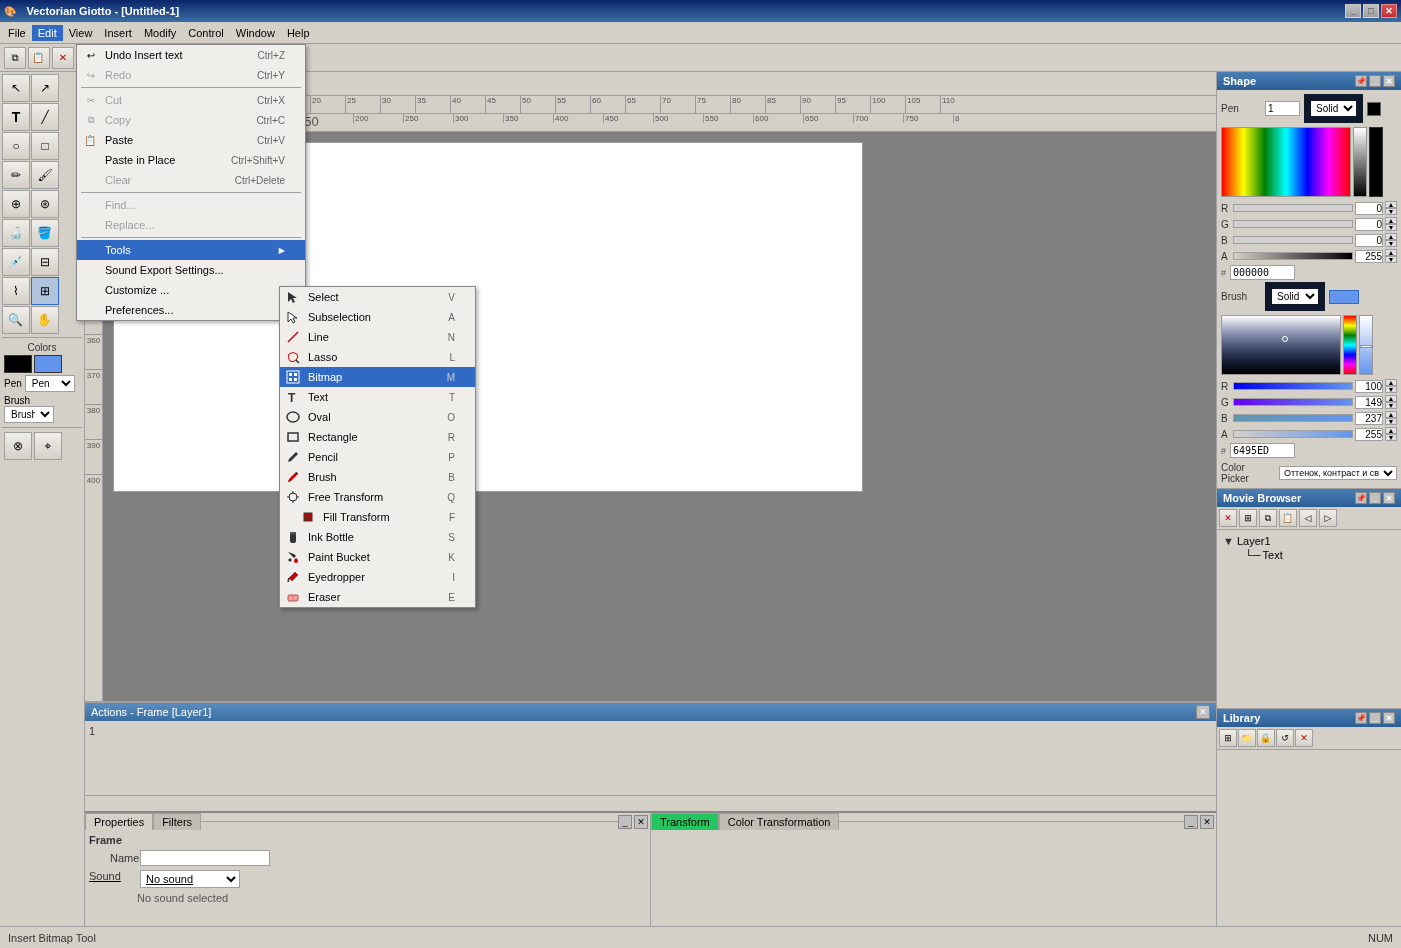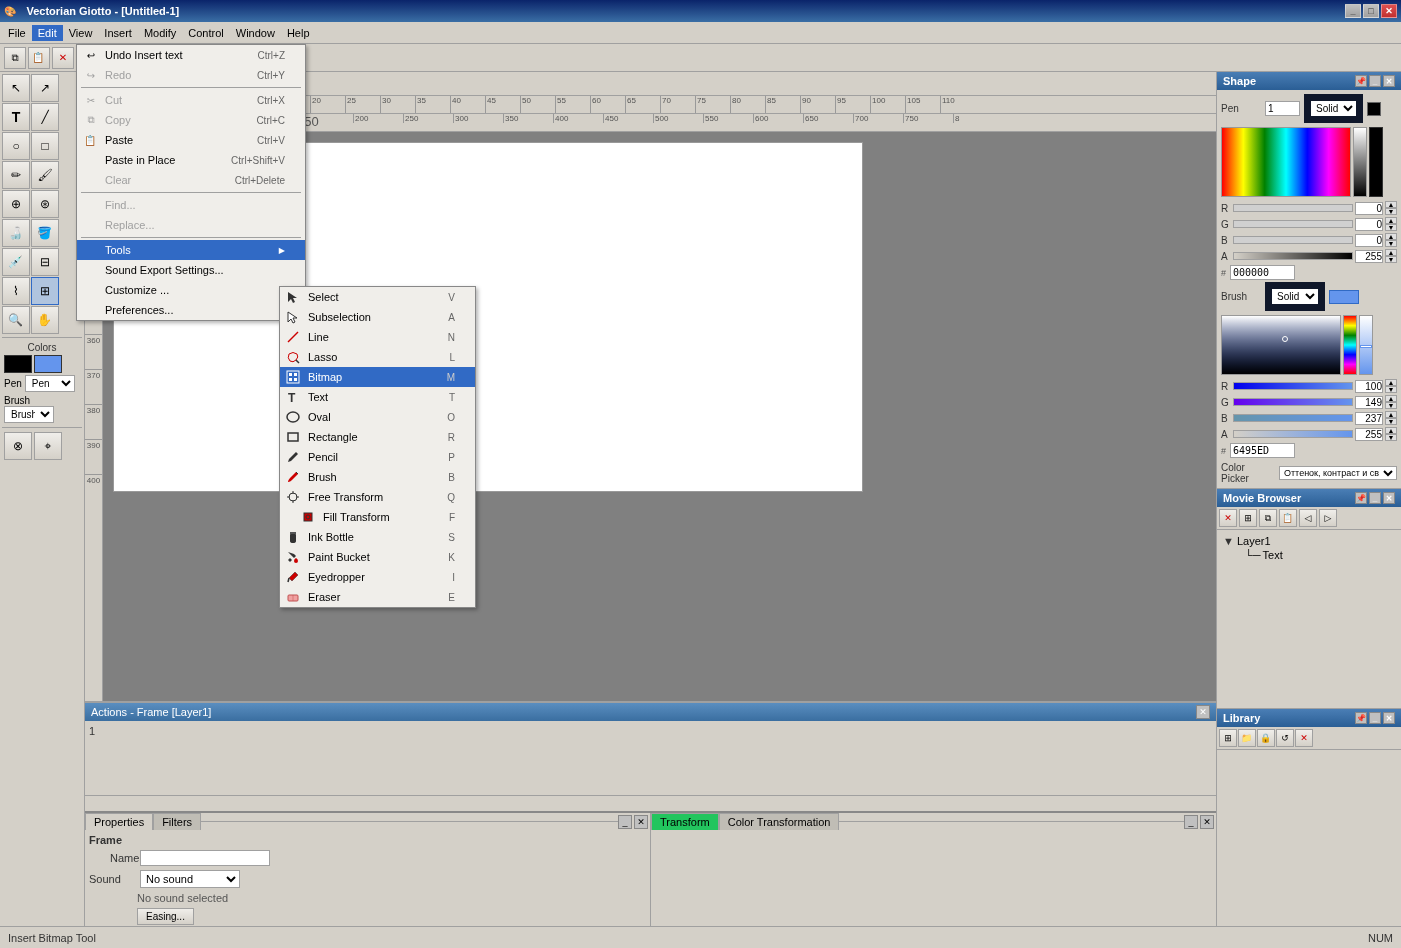--- a/index.html
+++ b/index.html
@@ -319,31 +319,28 @@
           <div style="width:14px; height:14px; background:#c0c0c0; border:1px solid #888; font-size:9px; display:flex; align-items:center; justify-content:center; cursor:pointer; margin-right:2px;">✕</div>
         </div>
         <div style="flex:1; padding:4px; display:flex; flex-direction:column; gap:4px;">
           <div style="display:flex; align-items:center; gap:6px;">
             <span style="font-size:11px; font-weight:bold; color:#333;">Frame</span>
           </div>
           <div style="display:flex; align-items:center; gap:6px;">
             <span style="font-size:11px; color:#333; width:45px;padding-left:21px;">Name</span>
             <input type="text" style="border: 1px solid rgb(160, 160, 160); background: white; padding: 1px 3px; font-size: 11px; width: 130px;">
           </div>
-          <div style="display:flex; align-items:center; gap:6px;">
+          <div style="display:flex; align-items:flex-start; gap:6px;text-decoration:underline;">
             <span style="font-size:11px; color:#333; width:45px;">Sound</span>
             <select style="font-size:11px; border:1px solid #a0a0a0; background:white; padding:1px; width:100px;">
               <option>No sound</option>
             </select>
           </div>
           <div style="display:flex; align-items:center; gap:6px; padding-left:48px;">
             <span style="font-size:11px; color:#555;">No sound selected</span>
-          </div>
-          <div style="padding-left:48px;">
-            <button style="font-size:10px; border:1px solid #a0a0a0; background:linear-gradient(to bottom,#f0eeea,#d4d0c8); padding:2px 8px; cursor:pointer;">Easing...</button>
           </div>
         </div>
       </div>
 
       <div style="flex:1; display:flex; flex-direction:column;">
         <div style="display:flex; align-items:center;">
           <div style="background:#22c55e; border:1px solid #a0a0a0; border-bottom:none; padding:2px 8px; font-size:11px; cursor:pointer;">Transform</div>
           <div style="background:#c0bdb5; border:1px solid #a0a0a0; border-bottom:none; padding:2px 8px; font-size:11px; cursor:pointer;">Color Transformation</div>
           <div style="flex:1; border-bottom:1px solid #a0a0a0;"></div>
           <div style="width:14px; height:14px; background:#c0c0c0; border:1px solid #888; font-size:9px; display:flex; align-items:center; justify-content:center; cursor:pointer; margin-right:2px;">_</div>

